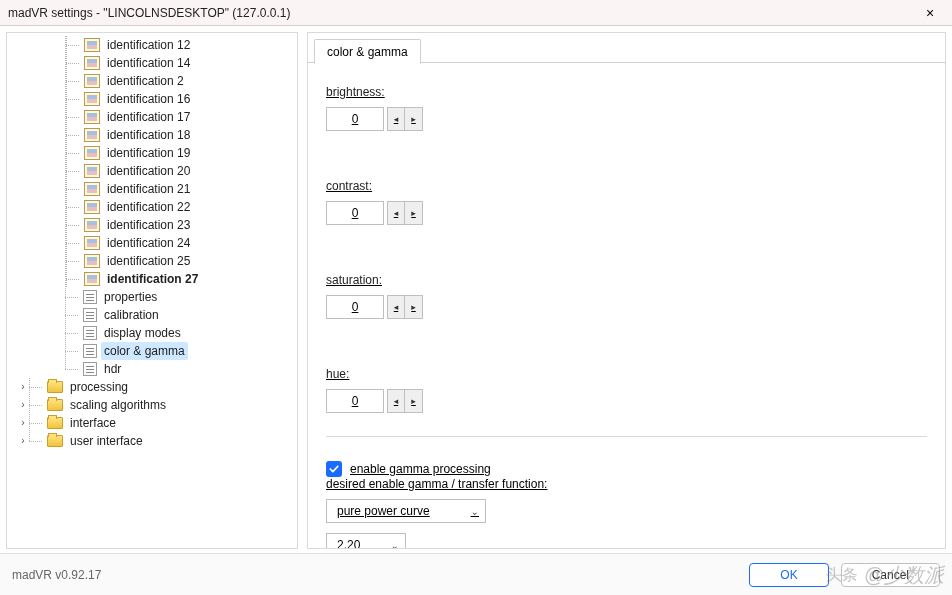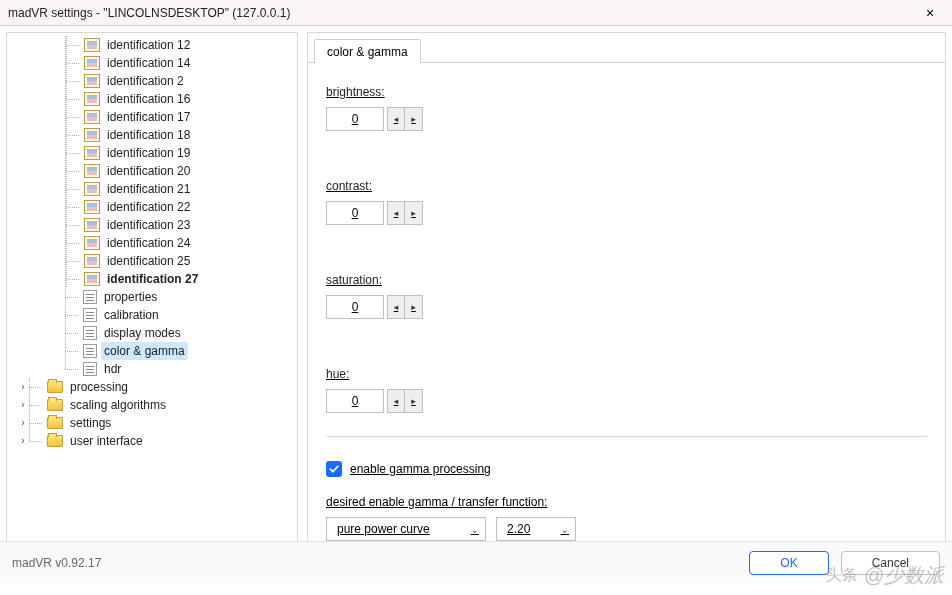--- a/index.html
+++ b/index.html
@@ -120,38 +120,38 @@
   }
   .spin-btn {
     width: 18px; height: 24px; border: 1px solid #bfbfbf; background: #efefef;
     display: flex; align-items: center; justify-content: center; font-size: 9px; color: #333;
     margin-left: 3px;
   }
   .spin-btn + .spin-btn { margin-left: 0; border-left: none; }
 
   .hr { border-top: 1px solid #d9d9d9; margin: 2px 0 24px; }
 
-  .check-row { display: flex; align-items: center; gap: 8px; margin-bottom: 18px; }
+  .check-row { display: flex; align-items: center; gap: 8px; }
   .chk {
     width: 16px; height: 16px; border-radius: 3px; background: #1a6bff;
     display: flex; align-items: center; justify-content: center; color: #fff;
   }
   .chk svg { width: 12px; height: 12px; }
 
   .field-label { margin-bottom: 8px; }
-  .select-row { display: flex; gap: 10px; }
+  .select-row { display: flex; gap: 10px; flex-direction: column; }
   .select {
     height: 24px; border: 1px solid #bfbfbf; background: #fff; display: flex; align-items: center;
     padding: 0 6px 0 10px; gap: 8px;
   }
   .select .chev { font-size: 10px; color: #555; margin-left: auto; }
 
   
   .bottom {
-    position: absolute; left: 0; right: 0; bottom: 12px; height: 42px;
+    position: absolute; left: 0; right: 0; bottom: 0; height: 42px;
     border-top: 1px solid #e0e0e0; background: #fafafa;
     display: flex; align-items: center; padding: 0 12px; gap: 12px;
   }
   .bottom .ver { flex: 1; color: #666; }
   .btn {
     height: 24px; padding: 0 30px; border: 1px solid #1a6bff; background: #fff; color: #1a6bff;
     border-radius: 4px; font-size: 12px; display: flex; align-items: center; justify-content: center;
   }
   .btn.secondary { border-color: #c0c0c0; color: #333; }
 
@@ -318,21 +318,21 @@
           <span class="caret">›</span>
           <span class="dots-h-t "></span>
           <span class="folder-icon"></span>
           <span class="label">scaling algorithms</span>
         </div>
         <div class="tree-row">
           <span style="width:6px;display:inline-block"></span>
           <span class="caret">›</span>
           <span class="dots-h-t "></span>
           <span class="folder-icon"></span>
-          <span class="label">settings</span>
+          <span class="label">interface</span>
         </div>
         <div class="tree-row">
           <span style="width:6px;display:inline-block"></span>
           <span class="caret">›</span>
           <span class="dots-h-t dots-h-end"></span>
           <span class="folder-icon"></span>
           <span class="label">user interface</span>
         </div>
       </div>
   </div>

